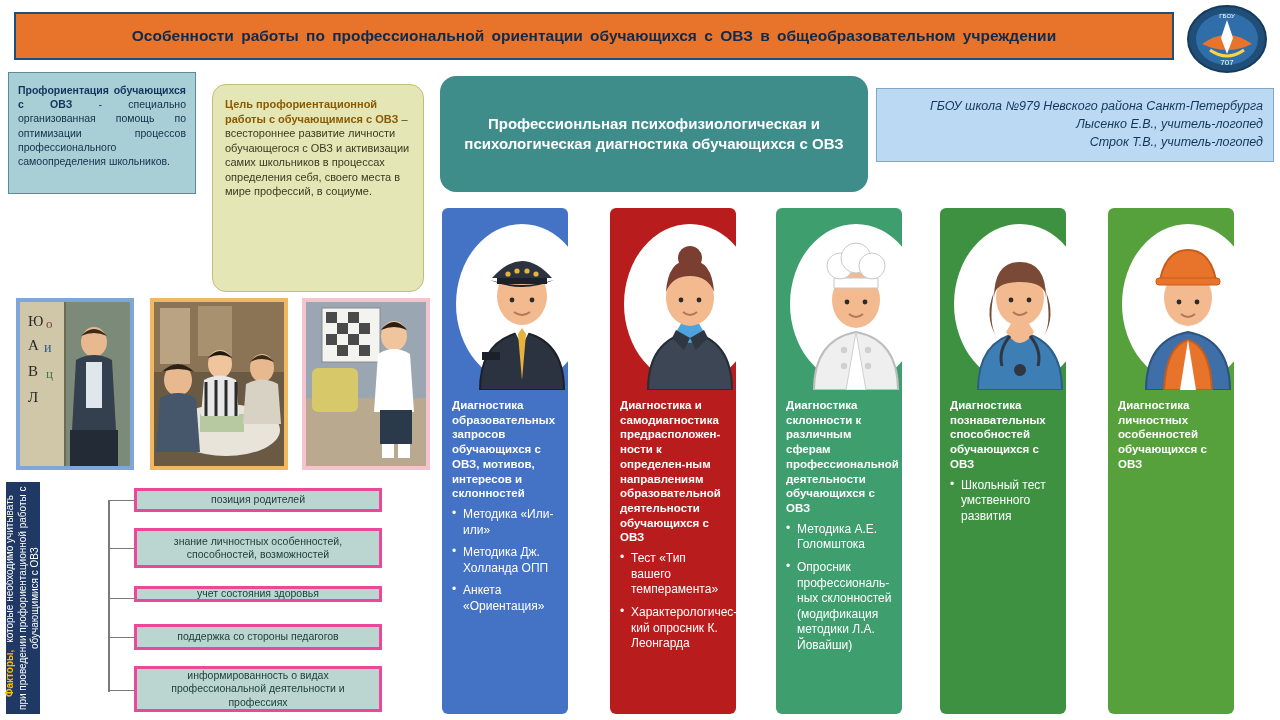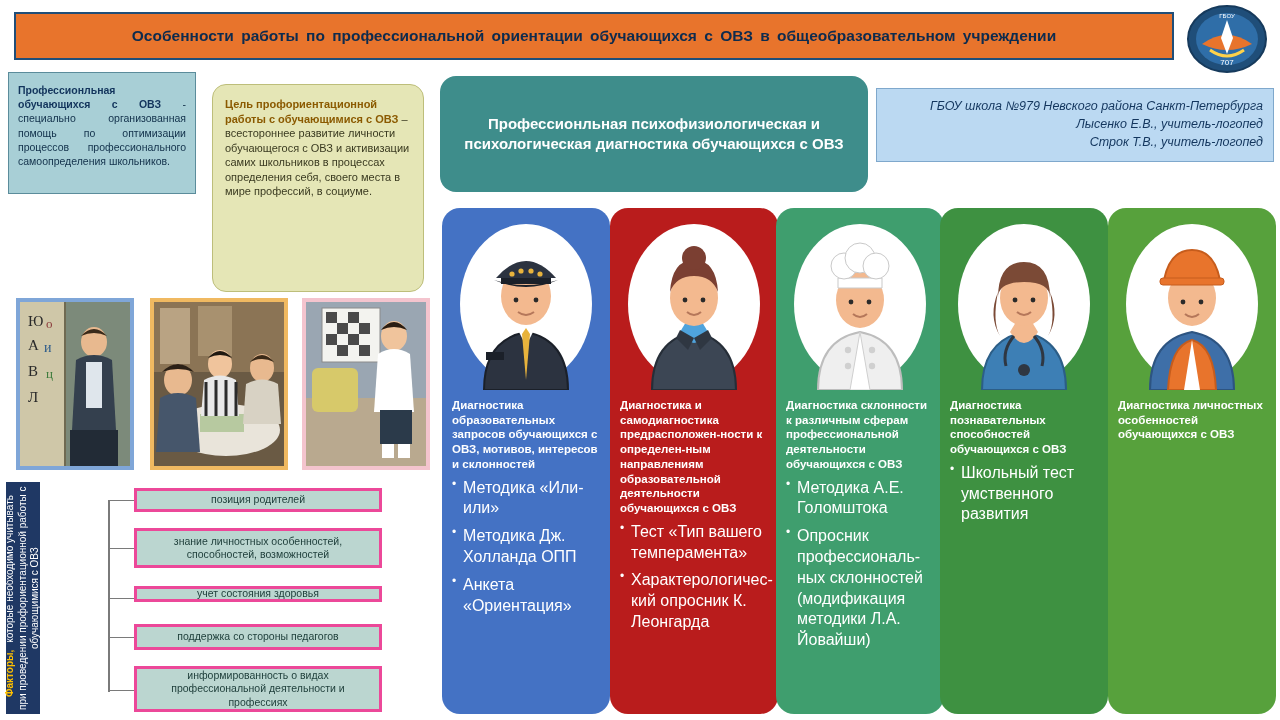--- a/index.html
+++ b/index.html
@@ -91,40 +91,40 @@
   .f1 { top: 488px; height: 24px; }
   .f2 { top: 528px; height: 40px; }
   .f3 { top: 586px; height: 16px; }
   .f4 { top: 624px; height: 26px; }
   .f5 { top: 666px; height: 46px; }
 
   .connector { position: absolute; background: #7a7a7a; }
 
   
   .col {
-    position: absolute; top: 208px; width: 168px; height: 506px;
-    border-radius: 18px; padding: 8px 10px 19px;
+    position: absolute; top: 208px; width: 126px; height: 506px;
+    border-radius: 6px; padding: 8px 10px 19px;
   }
   .c1 { left: 442px; background: #4472C4; }
   .c2 { left: 610px; background: #b91c1c; }
   .c3 { left: 776px; background: #3F9E6E; }
   .c4 { left: 940px; background: #3E9141; }
   .c5 { left: 1108px; background: #57A13C; }
 
   .avatar-wrap {
     width: 140px; height: 172px; margin: 2px auto 8px;
     display: flex; align-items: flex-end; justify-content: center;
   }
   .col-title {
     color: #ffffff; font-weight: bold; font-size: 11.5px; line-height: 1.28;
     margin-bottom: 6px;
   }
   .col-list { margin: 0; padding: 0; list-style: none; }
   .col-list li {
-    color: #ffffff; font-size: 16px; line-height: 1.3; margin-bottom: 7px;
+    color: #ffffff; font-size: 12px; line-height: 1.3; margin-bottom: 7px;
     padding-left: 11px; position: relative;
   }
   .col-list li:before {
     content: "•"; position: absolute; left: 0; top: -1px; font-size: 12px;
   }
 
   svg { display: block; }
 </style>
 </head>
 <body>
@@ -141,21 +141,21 @@
       <ellipse cx="41" cy="35" rx="31" ry="26" fill="#2f6ea8"></ellipse>
       <path d="M16 40 Q41 22 66 40 Q41 52 16 40 Z" fill="#E8742C"></path>
       <path d="M41 16 L47 34 L41 50 L35 34 Z" fill="#ffffff"></path>
       <path d="M24 46 Q41 58 58 46" stroke="#ffd24a" stroke-width="3" fill="none"></path>
       <text x="41" y="14" font-size="6" fill="#ffffff" text-anchor="middle" font-family="Liberation Sans, sans-serif">ГБОУ</text>
       <text x="41" y="61" font-size="8" fill="#ffffff" text-anchor="middle" font-family="Liberation Sans, sans-serif">707</text>
     </svg>
   </div>
 
   <div class="box-profor">
-    <span><b>Профессионльная обучающихся с ОВЗ</b> - специально организованная помощь по оптимизации процессов профессионального самоопределения школьников.</span>
+    <span><b>Профориентация обучающихся с ОВЗ</b> - специально организованная помощь по оптимизации процессов профессионального самоопределения школьников.</span>
   </div>
 
   <div class="box-goal">
     <span><b>Цель профориентационной работы с обучающимися с ОВЗ</b> – всестороннее развитие личности обучающегося с ОВЗ и активизации самих школьников в процессах определения себя, своего места в мире профессий, в социуме.</span>
   </div>
 
   <div class="box-diagtitle">
     <span>Профессионльная психофизиологическая и психологическая диагностика обучающихся с ОВЗ</span>
   </div>
 

